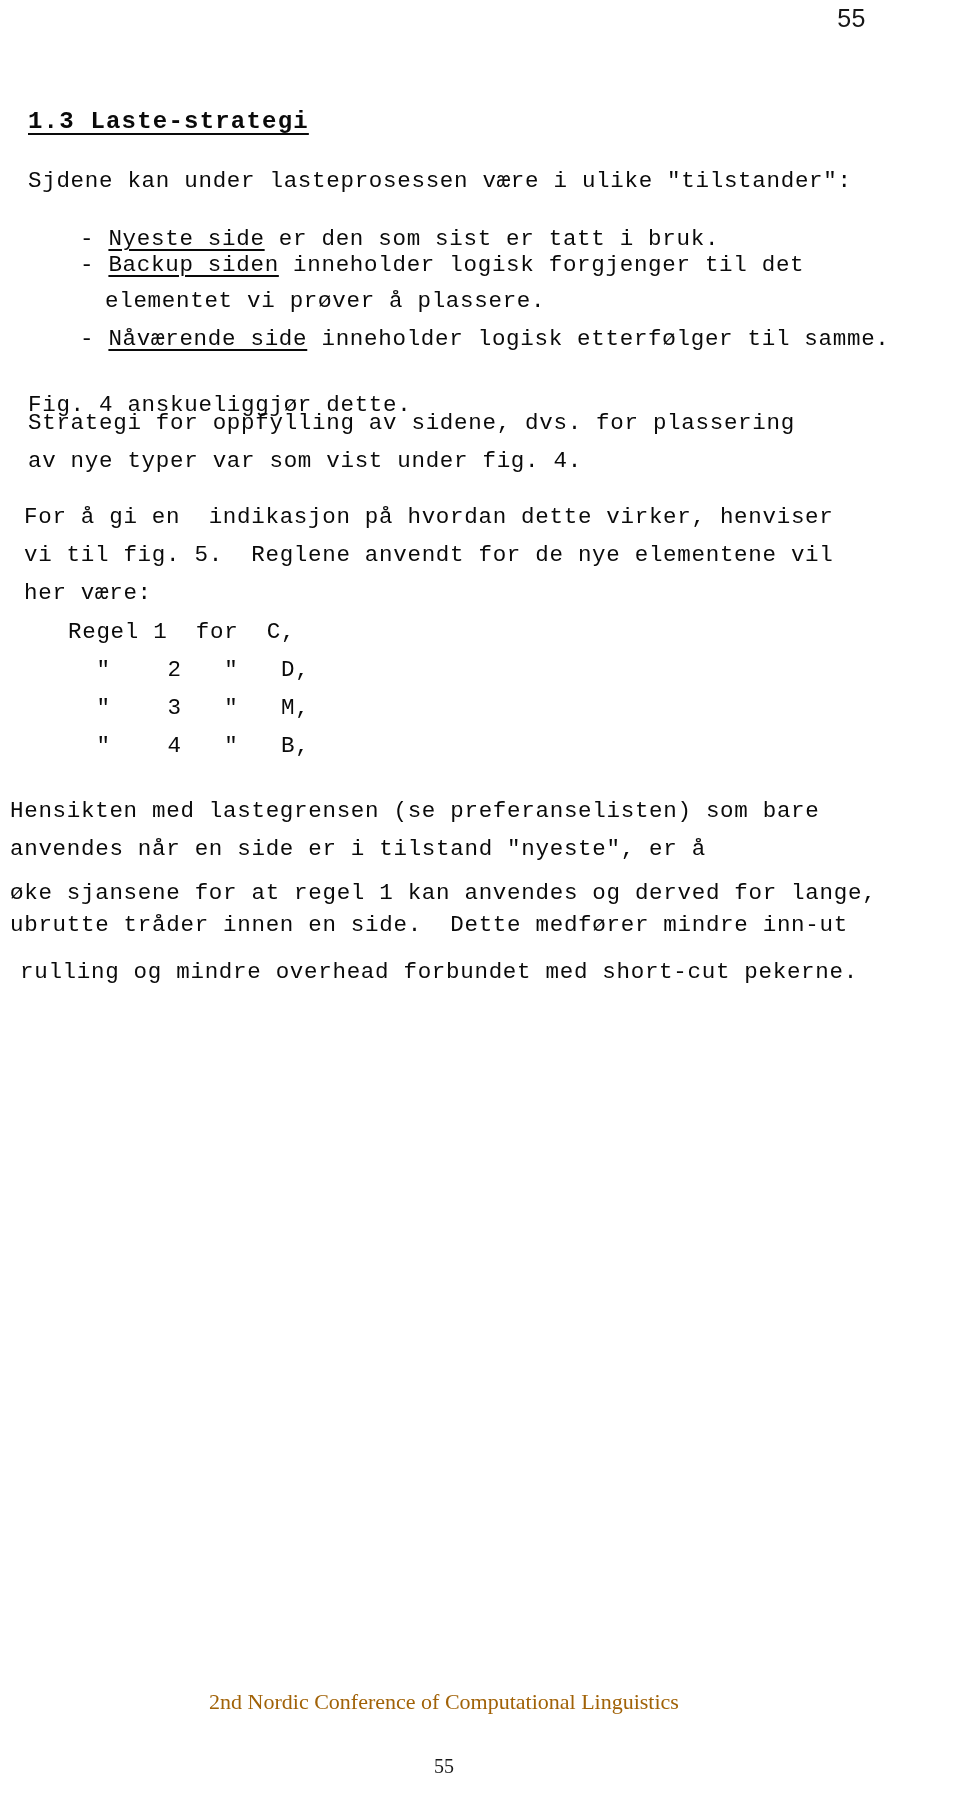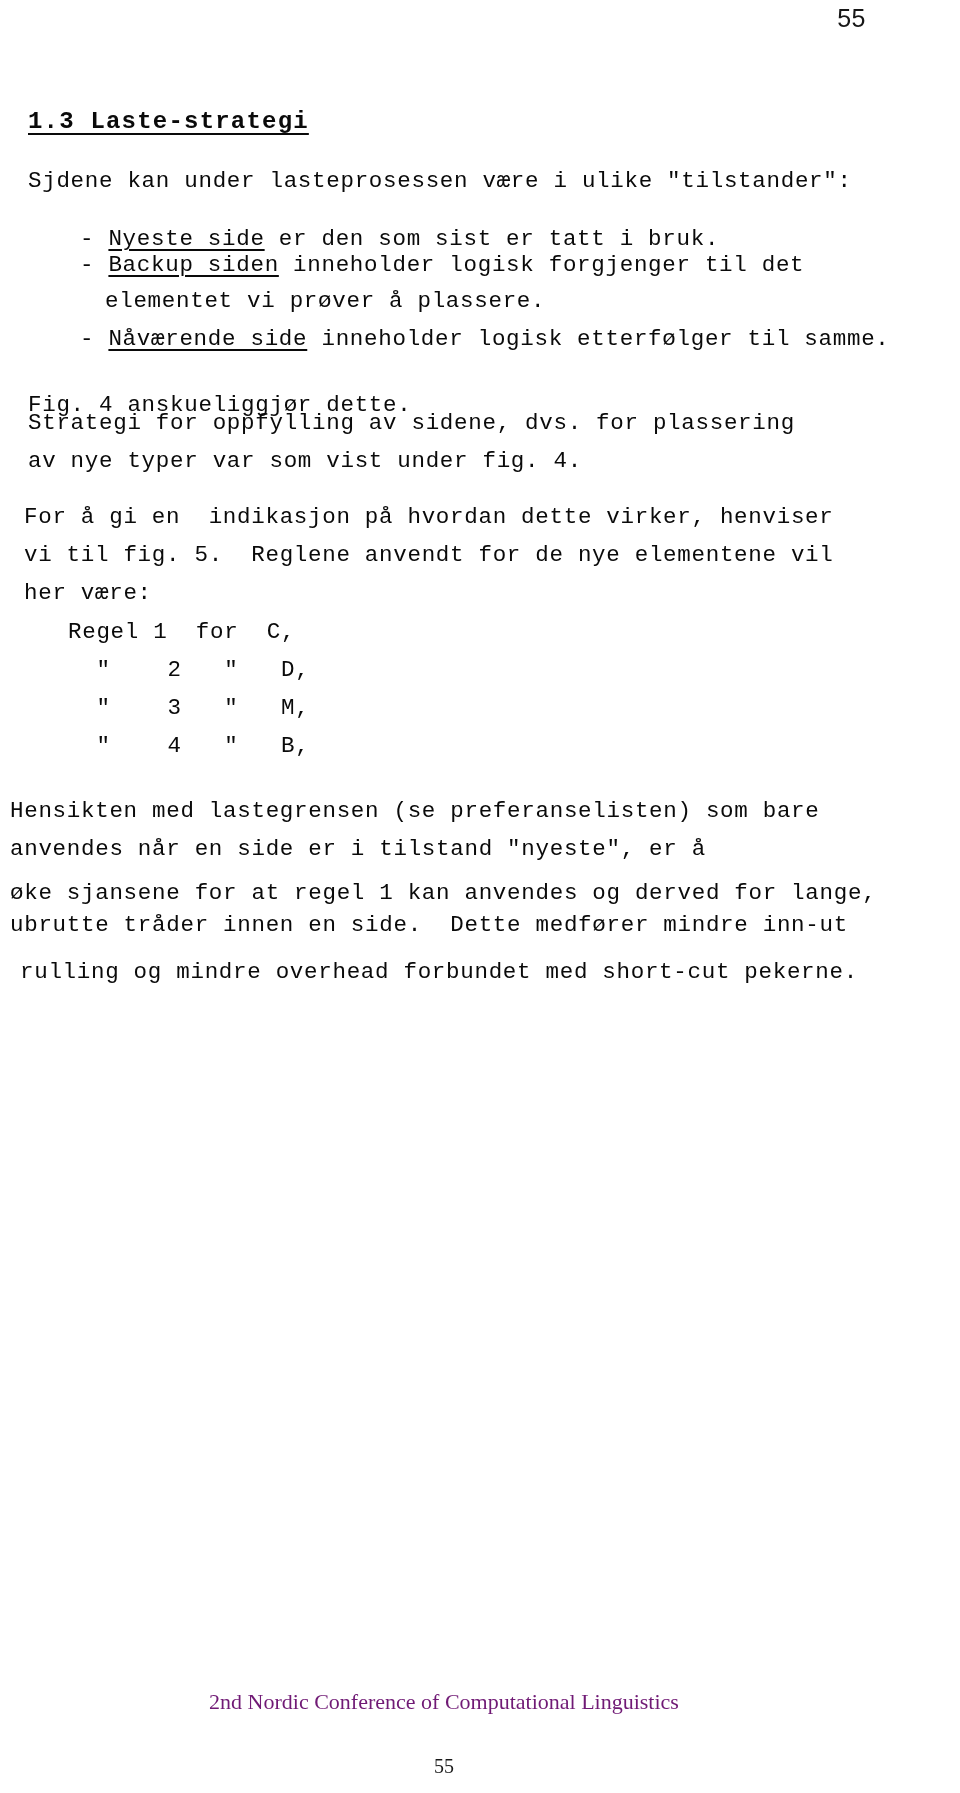--- a/index.html
+++ b/index.html
@@ -77,21 +77,21 @@
     text-underline-offset: 4px;
     text-decoration-thickness: 2px;
   }
   .footer {
     position: absolute;
     left: 0;
     right: 0;
     top: 1688px;
     text-align: center;
     font-family: "Liberation Serif", "DejaVu Serif", serif;
-    color: #701a75;
+    color: #a16207;
   }
   .footer-line1 { font-size: 22px; line-height: 1.25; }
   .footer-line2 { font-size: 22px; line-height: 1.25; letter-spacing: 0.3px; }
   .page-number-bottom {
     position: absolute;
     left: 0;
     right: 0;
     top: 1755px;
     text-align: center;
     font-family: "Liberation Serif", "DejaVu Serif", serif;

